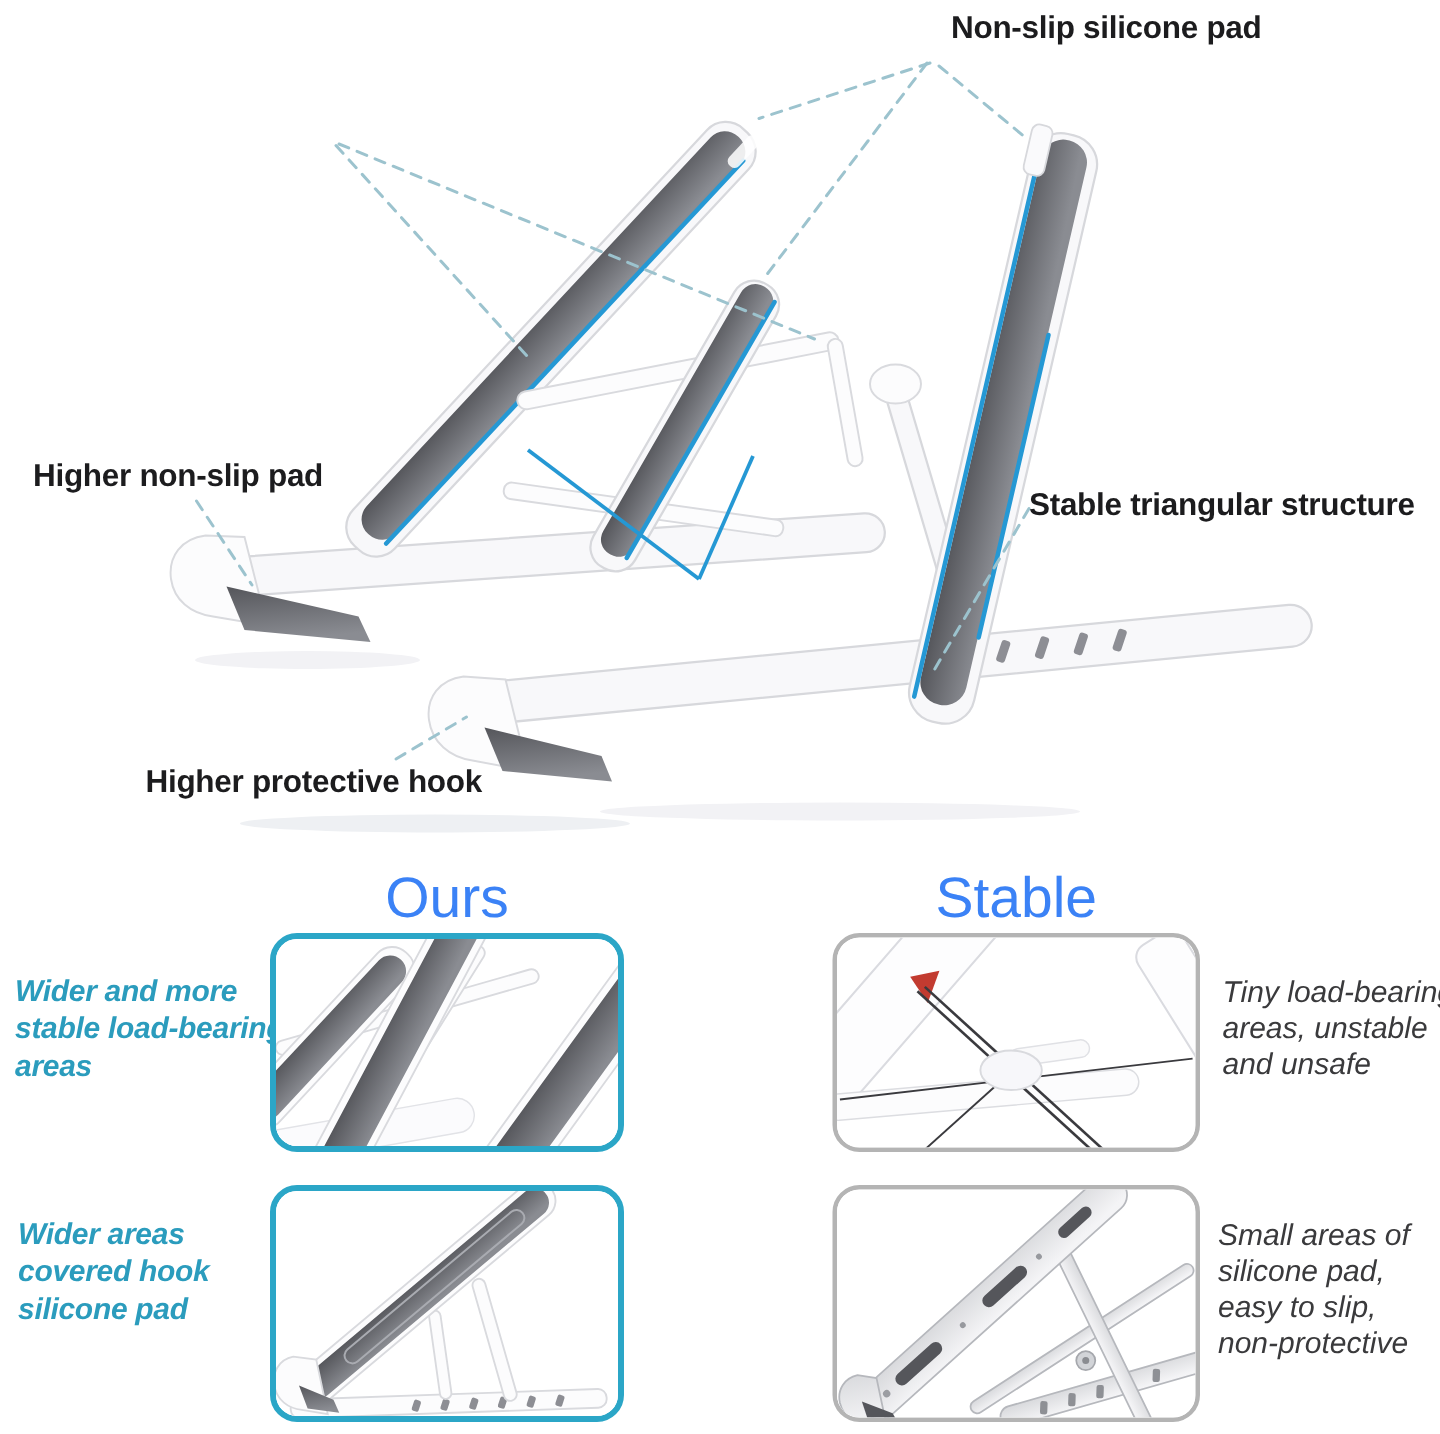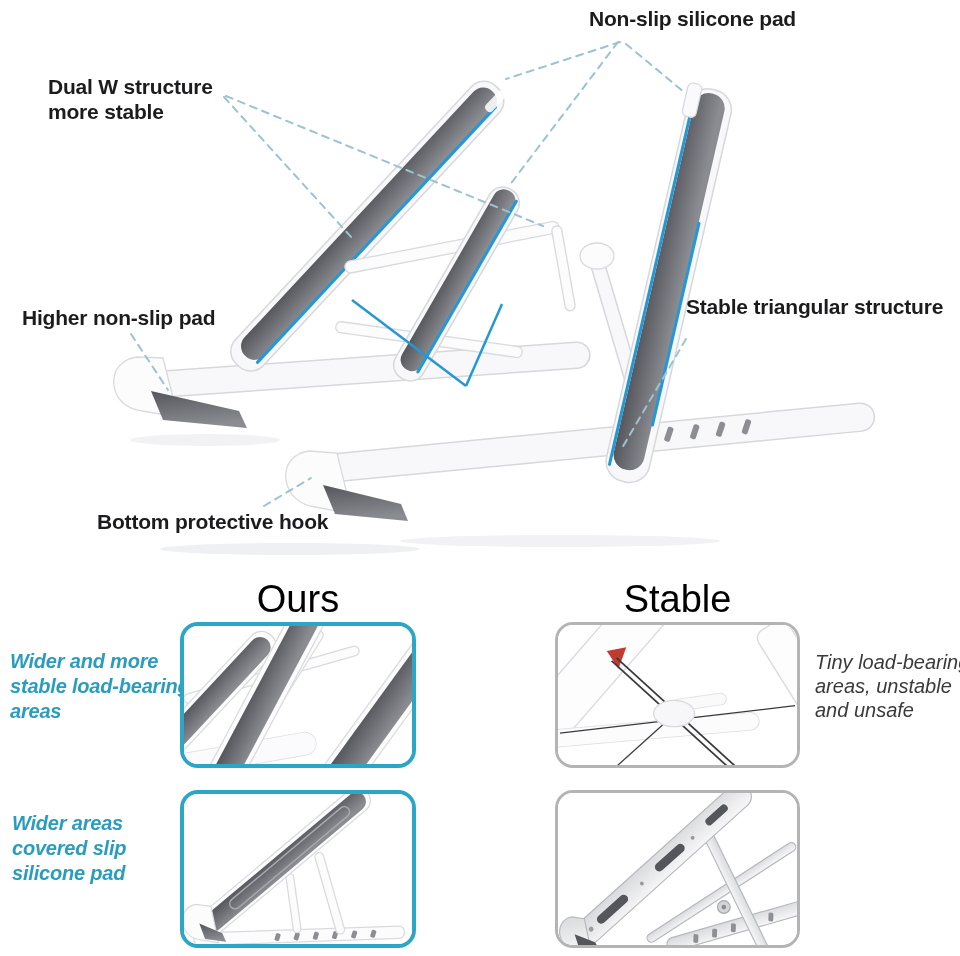--- a/index.html
+++ b/index.html
@@ -1,21 +1,21 @@
 <!DOCTYPE html>
 <html style="--accent-teal: #2BA6C7; --others-border: #B4B4B4; --teal-text: #2B9CBD; --gray-text: #3A3A3C; --text-dark: #1C1C1E; --blue-accent: #2598D4; --dashed-line: #9CC3CE; --pad-dark: #55565B; --pad-light: #8A8C92; --alu-dark: #D8D9DC; --alu-light: #F4F4F6; --red-flag: #C23B30;"><head>
 <meta charset="utf-8">
 <style>
   html,body{margin:0;padding:0;background:#ffffff;}
   #page{position:relative;width:960px;height:956px;background:#fff;overflow:hidden;
         font-family:"Liberation Sans","DejaVu Sans",sans-serif;}
   .abs{position:absolute;}
   .callout{font-size:21px;font-weight:600;color:var(--text-dark);line-height:25px;
            white-space:pre;letter-spacing:-0.2px;}
-  .col-title{font-size:38px;font-weight:400;color:#000000;text-align:center;}
+  .col-title{font-size:38px;font-weight:400;color:#3b82f6;text-align:center;}
   .note{white-space:pre;line-height:25px;font-style:italic;}
   .note.teal{color:var(--teal-text);font-size:20px;font-weight:700;letter-spacing:-0.2px;}
   .note.gray{color:var(--gray-text);font-size:20px;font-weight:400;line-height:24px;}
   .cmp-box{box-sizing:border-box;border-radius:18px;overflow:hidden;background:#fff;}
   .cmp-box.ours{border:4px solid var(--accent-teal);}
   .cmp-box.others{border:3px solid var(--others-border);}
   .cmp-box svg{display:block;width:100%;height:100%;}
   
   .white-part{fill:#f8f8fa;stroke:#d7d8dc;stroke-width:1.5;}
   .white-part2{fill:#fcfcfd;stroke:#d9dade;stroke-width:1.3;}
@@ -133,39 +133,41 @@
       <path class="dash-line" d="M 618,42 L 509,186"></path>
       <path class="dash-line" d="M 626,44 L 684,92"></path>
       <path class="dash-line" d="M 224,97 L 352,238"></path>
       <path class="dash-line" d="M 226,96 L 543,226"></path>
       <path class="dash-line" d="M 131,334 L 168,390"></path>
       <path class="dash-line" d="M 686,339 L 622,448"></path>
       <path class="dash-line" d="M 264,506 L 311,478"></path>
     </g>
   </svg>
 
-  <div class="abs callout" style="left:589px;top:6px">Non-slip silicone pad</div>
-  <div class="abs callout" style="left:48px;top:74px">Dual W structure
-more stable</div>
+  <div class="abs callout" style="left:634px;top:6px">Non-slip silicone pad</div>
   <div class="abs callout" style="left:22px;top:305px">Higher non-slip pad</div>
-  <div class="abs callout" style="left:686px;top:294px">Stable triangular structure</div>
-  <div class="abs callout" style="left:97px;top:509px">Bottom protective hook</div>
+  <div class="abs callout" style="left:686px;top:324px">Stable triangular structure</div>
+  <div class="abs callout" style="left:97px;top:509px">Higher protective hook</div>
 
   <div class="abs col-title" style="left:180px;top:578px;width:236px">Ours</div>
   <div class="abs col-title" style="left:555px;top:578px;width:245px">Stable</div>
 
   <div class="abs note teal" style="left:10px;top:649px">Wider and more
 stable load-bearing
 areas</div>
   <div class="abs note teal" style="left:12px;top:811px">Wider areas
-covered slip
+covered hook
 silicone pad</div>
   <div class="abs note gray" style="left:815px;top:650px">Tiny load-bearing
 areas, unstable
 and unsafe</div>
+  <div class="abs note gray" style="left:812px;top:812px">Small areas of
+silicone pad,
+easy to slip,
+non-protective</div>
 
   <div class="abs cmp-box ours" style="left:180px;top:622px;width:236px;height:146px">
     <svg viewBox="0 0 238 146" preserveAspectRatio="xMidYMid slice">
       <rect x="0" y="0" width="238" height="146" fill="#ffffff"></rect>
       <g transform="translate(-12,136) rotate(-10)">
           <rect x="0" y="0" width="150" height="24" rx="12" fill="#fbfbfd" stroke="#e2e3e7"></rect>
         </g>
       <g transform="translate(0,78) rotate(-16)">
           <rect x="0" y="-5" width="190" height="10" rx="5" class="white-part2"></rect>
         </g>

